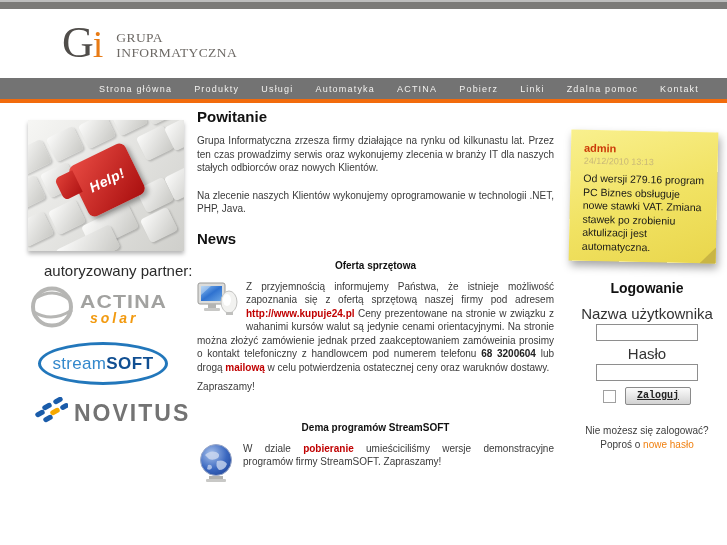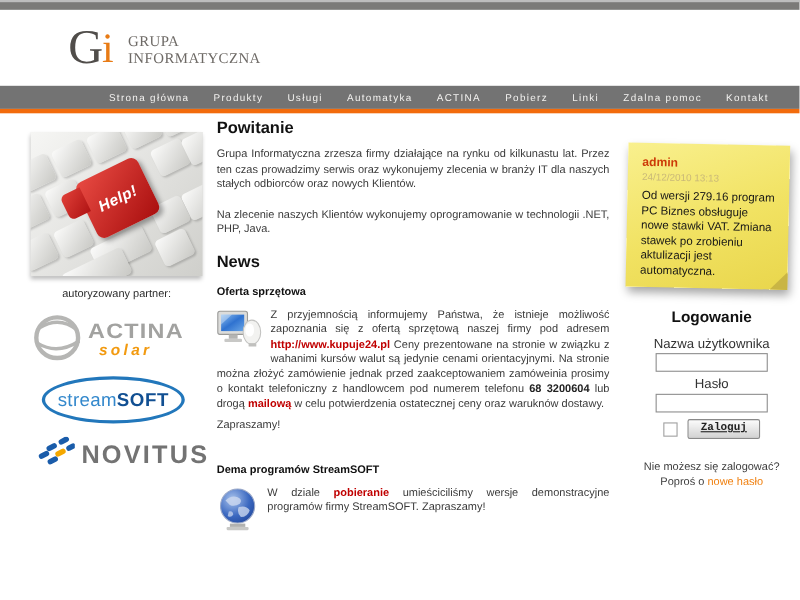--- a/index.html
+++ b/index.html
@@ -29,22 +29,22 @@
     overflow:hidden; box-shadow:0 3px 4px rgba(0,0,0,0.28); }
   .key { position:absolute; width:30px; height:26px; border-radius:4px;
     background:linear-gradient(145deg,#fbfbfa,#c9c9c5); box-shadow:1px 2px 2px rgba(0,0,0,0.18);
     transform:rotate(-26deg); }
   .red-key { position:absolute; left:48px; top:32px; width:62px; height:56px; border-radius:7px;
     background:linear-gradient(145deg,#e84a42,#a90f0f); transform:rotate(-26deg);
     box-shadow:2px 4px 5px rgba(0,0,0,0.35); display:flex; align-items:center; justify-content:center; }
   .red-key::before { content:""; position:absolute; left:-16px; top:4px; width:20px; height:24px;
     border-radius:5px 0 0 5px; background:linear-gradient(145deg,#e04038,#b01414); }
   .red-key span { color:#fff; font-weight:bold; font-style:italic; font-size:14px; letter-spacing:0.5px; }
-  .partner-caption { position:absolute; left:28px; top:262px; width:156px; text-align:center;
-    font-size:10px; color:#2b2b2b; }
+  .partner-caption { position:absolute; left:44px; top:262px; width:156px; text-align:left;
+    font-size:15px; color:#2b2b2b; }
   
   .logo-actina { position:absolute; left:30px; top:284px; width:154px; height:50px;
     display:flex; align-items:center; cursor:pointer; }
   .actina-text { margin-left:4px; }
   .actina-name { font-size:19px; font-weight:bold; color:#a2a2a0; letter-spacing:1px;
     transform:scaleX(1.12); transform-origin:left; line-height:18px; }
   .actina-sub { font-size:14px; font-weight:bold; font-style:italic; color:#f29a10;
     letter-spacing:3px; margin-left:10px; line-height:14px; }
   .logo-streamsoft { position:absolute; left:38px; top:342px; width:130px; height:43px;
     border:3px solid #2277bb; border-radius:50%; display:flex; align-items:center; justify-content:center;
@@ -52,41 +52,41 @@
   .stream { font-size:17px; color:#3388cc; letter-spacing:0.3px; }
   .soft { font-size:17px; font-weight:bold; color:#114f92; letter-spacing:0.5px; }
   .logo-novitus { position:absolute; left:34px; top:398px; width:150px; height:30px;
     display:flex; align-items:center; cursor:pointer; }
   .novitus-name { font-size:23px; font-weight:bold; color:#737373; letter-spacing:2px; margin-left:6px; }
   
   .main { position:absolute; left:197px; top:108px; width:357px; }
   .h-title { font-size:15px; font-weight:bold; color:#111; margin-bottom:9px; }
   .main p { font-size:10px; line-height:13.5px; text-align:justify; color:#3a3a3a; margin-bottom:14px; }
   .news-title { font-size:15px; font-weight:bold; color:#111; margin:8px 0 13px; }
-  .news-item-title { font-size:10px; font-weight:bold; color:#111; margin-bottom:9px; }
+  .news-item-title { font-size:10px; font-weight:bold; color:#111; margin-bottom:9px;text-align:center; }
   .news-body { font-size:10px; line-height:13.5px; text-align:justify; color:#3a3a3a; margin-bottom:6px; overflow:hidden; }
   .news-icon { float:left; margin:1px 8px 3px 0; }
   .red-link { color:#c00000; font-weight:bold; cursor:pointer; }
   .bold { font-weight:bold; color:#222; }
   .closing-line { font-size:10px; line-height:13.5px; margin-bottom:16px; }
   .news-item2 { margin-top:28px; }
   
   .note { position:absolute; left:570px; top:131px; width:147px; height:131px;
     background:linear-gradient(160deg,#f9f08e 0%,#f1e262 55%,#e9d64c 100%);
     transform:rotate(1.2deg); box-shadow:2px 5px 9px rgba(0,0,0,0.35);
     padding:12px 12px 0 13px; }
   .note::after { content:""; position:absolute; right:0; bottom:0; width:0; height:0;
     border-style:solid; border-width:0 0 16px 16px; border-color:transparent transparent #c9b544 transparent; }
   .note-author { font-size:11px; font-weight:bold; color:#cc3a08; }
   .note-date { font-size:9px; color:#c9b878; margin:2px 0 6px; }
   .note-body { font-size:10.5px; line-height:13.5px; color:#161616; }
   
   .login { position:absolute; left:567px; top:280px; width:160px; text-align:center; }
   .login-title { font-size:14px; font-weight:bold; color:#111; margin-bottom:9px; }
-  .login-label { font-size:12px; color:#333; margin-bottom:2px; }
+  .login-label { font-size:15px; color:#333; margin-bottom:2px; }
   .login-input { display:block; width:102px; height:17px; margin:0 auto 4px;
     border:1px solid #8e8e8e; background:#fff; font-size:10px; padding:0 3px; }
   .login-row { display:flex; align-items:center; justify-content:center; gap:9px; margin-top:6px; }
   .login-checkbox { appearance:none; -webkit-appearance:none; width:13px; height:13px;
     border:1px solid #a0a0a0; background:#fff; cursor:pointer; }
   .login-button { font-size:10px; font-weight:bold; text-decoration:underline; color:#222;
     padding:2px 11px 3px; border:1px solid #8a8a8a; border-radius:2px;
     background:linear-gradient(#fbfbfb,#d2d2d2); cursor:pointer;
     font-family:Liberation Mono, monospace;text-align:center; }
   .login-help { margin-top:19px; font-size:10px; color:#3c3c3c; line-height:14px; }

